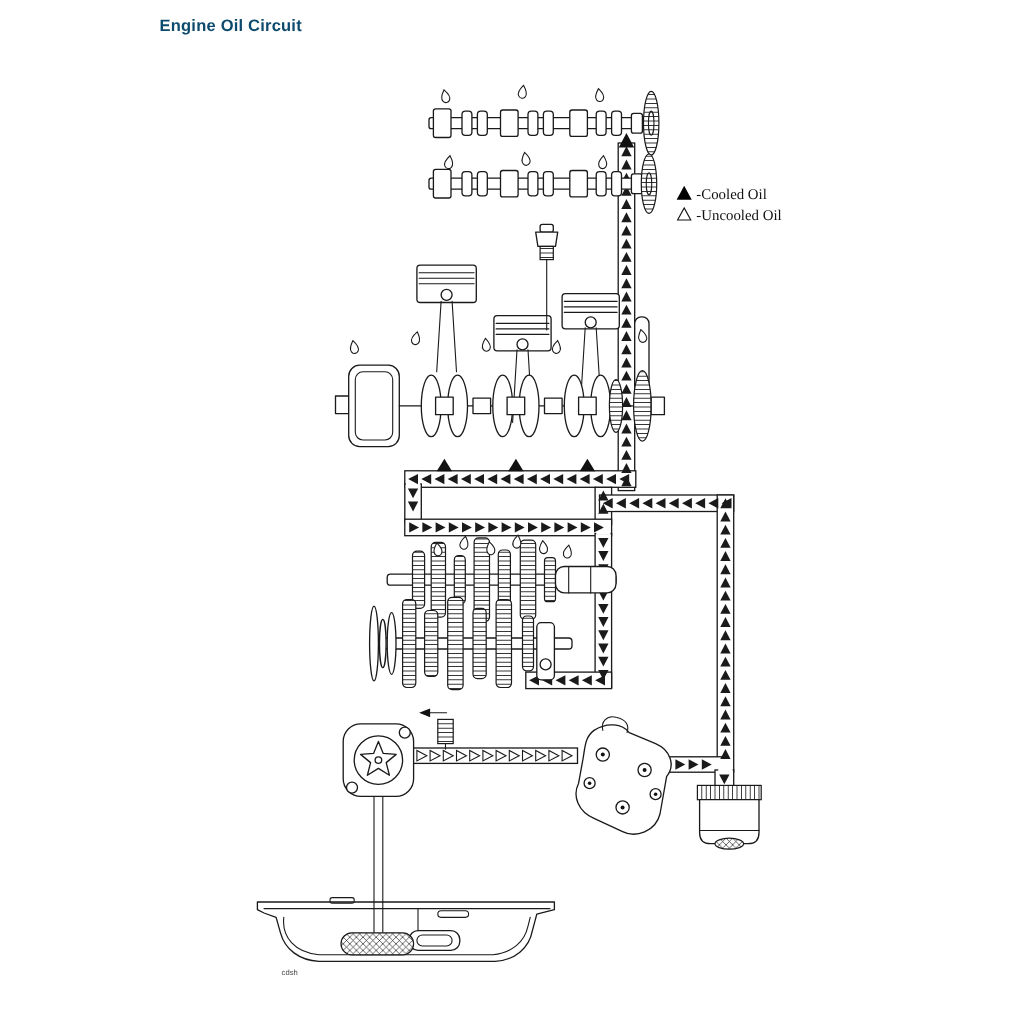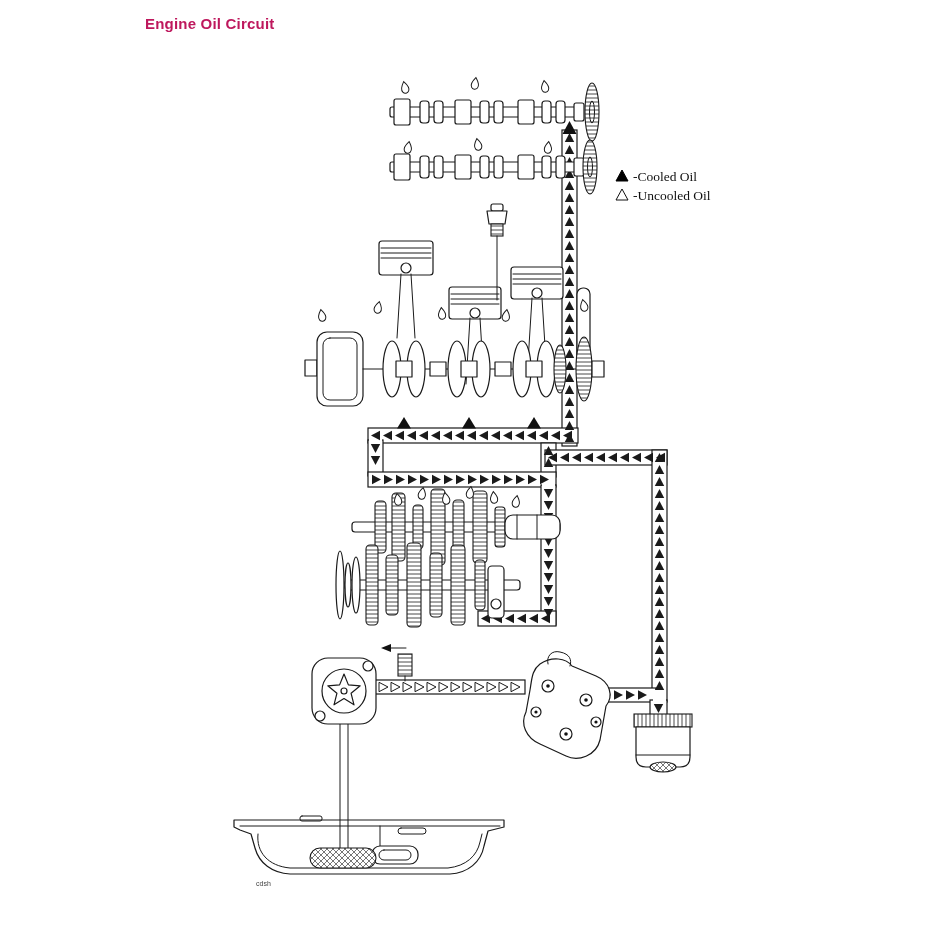--- a/index.html
+++ b/index.html
@@ -1,19 +1,19 @@
 <!DOCTYPE html>
 <html><head>
 <meta charset="utf-8">
 <style>
   html,body{margin:0;padding:0;background:#fff;}
   .stage{position:relative;width:935px;height:935px;background:#fff;overflow:hidden;
          font-family:"Liberation Sans",sans-serif;}
   .title{position:absolute;left:145px;top:15px;font-size:15px;font-weight:700;
-         color:#be185d;letter-spacing:.2px;}
+         color:#0c4a6e;letter-spacing:.2px;}
   svg{position:absolute;left:0;top:0;}
   .o   {fill:#fff;stroke:#1a1a1a;stroke-width:1.2;stroke-linejoin:round;}
   .o2  {fill:none;stroke:#1a1a1a;stroke-width:1;stroke-linejoin:round;stroke-linecap:round;}
   .blk {fill:#111;stroke:none;}
   .gear{fill:url(#teeth);stroke:#1a1a1a;stroke-width:1.1;}
   .vh  {fill:url(#vhatch);stroke:#1a1a1a;stroke-width:1.1;}
   .xh  {fill:url(#xhatch);stroke:#1a1a1a;stroke-width:1.1;}
   .chan{fill:#fff;stroke:#1a1a1a;stroke-width:1.2;}
   .patch{fill:#fff;stroke:none;}
   .drop{fill:#fff;stroke:#1a1a1a;stroke-width:1;}

